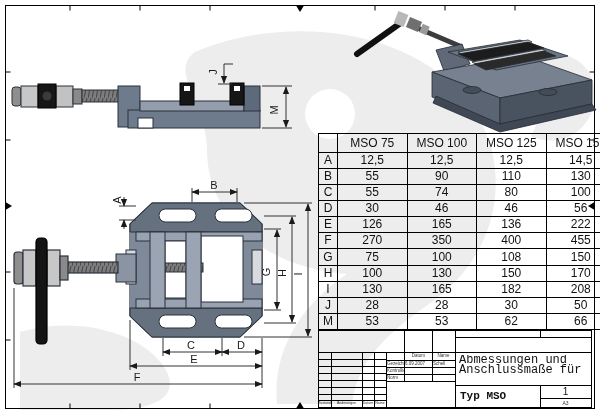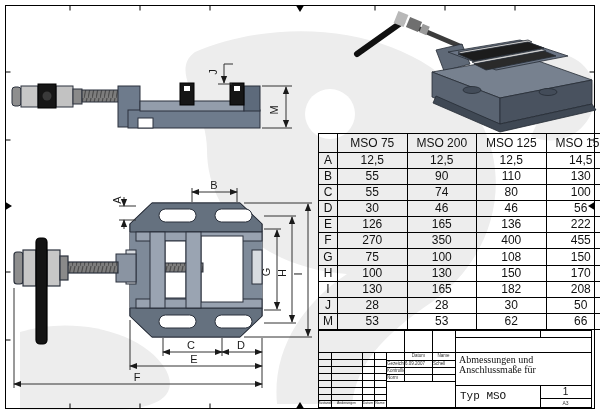--- a/index.html
+++ b/index.html
@@ -22,22 +22,22 @@
   }
   #dims-table thead th{height:18px;}
   #dims-table tbody th{width:18px;}
   
   #title-block{position:absolute;left:318px;top:330px;width:274px;height:78px;color:#222;}
   #title-block .vl{position:absolute;width:1px;background:#000;}
   #title-block .hl{position:absolute;height:1px;background:#000;}
   .tb-txt{position:absolute;white-space:nowrap;overflow:hidden;}
   .f45{font-size:4.5px;line-height:6px;color:#333;}
   .f35{font-size:3.5px;line-height:5px;color:#333;text-align:center;}
-  .desc{font-family:Liberation Serif, serif;font-size:10px;line-height:10px;color:#111;}
-  .typ{font-family:"Liberation Mono",monospace;font-size:11px;font-weight:400;color:#111;}
+  .desc{font-family:Liberation Mono, monospace;font-size:12px;line-height:10px;color:#111;}
+  .typ{font-family:"Liberation Mono",monospace;font-size:11px;font-weight:700;color:#111;}
   .sheetno{font-size:10px;text-align:center;color:#111;}
   .sheetfmt{font-size:5px;text-align:center;color:#333;}
   .logo-box{position:absolute;left:69px;top:52px;width:67px;height:25px;
     display:flex;flex-direction:column;align-items:center;justify-content:center;}
   .logo-main{font-size:9px;font-weight:700;letter-spacing:.5px;color:#232338;line-height:9px;}
   .logo-bar{width:56px;height:2px;margin:1px 0;}
   .logo-sub{font-size:3.5px;line-height:4px;}
   .addr-line{height:1.5px;background:#9a9a9a;margin-top:1.5px;}
 </style>
 </head>
@@ -208,21 +208,21 @@
     <text class="dimlabel" x="194" y="363" text-anchor="middle">E</text>
     <text class="dimlabel" x="137" y="381" text-anchor="middle">F</text>
   </g>
 </svg>
 
 <table id="dims-table">
   <thead>
         <tr>
           <th style="width: 18px;"></th>
           <th>MSO 75</th>
-          <th>MSO 200</th>
+          <th>MSO 100</th>
           <th>MSO 125</th>
           <th>MSO 150</th>
         </tr>
       </thead>
   <tbody>
         <tr>
           <th>A</th>
           <td>12,5</td>
           <td>12,5</td>
           <td>12,5</td>

